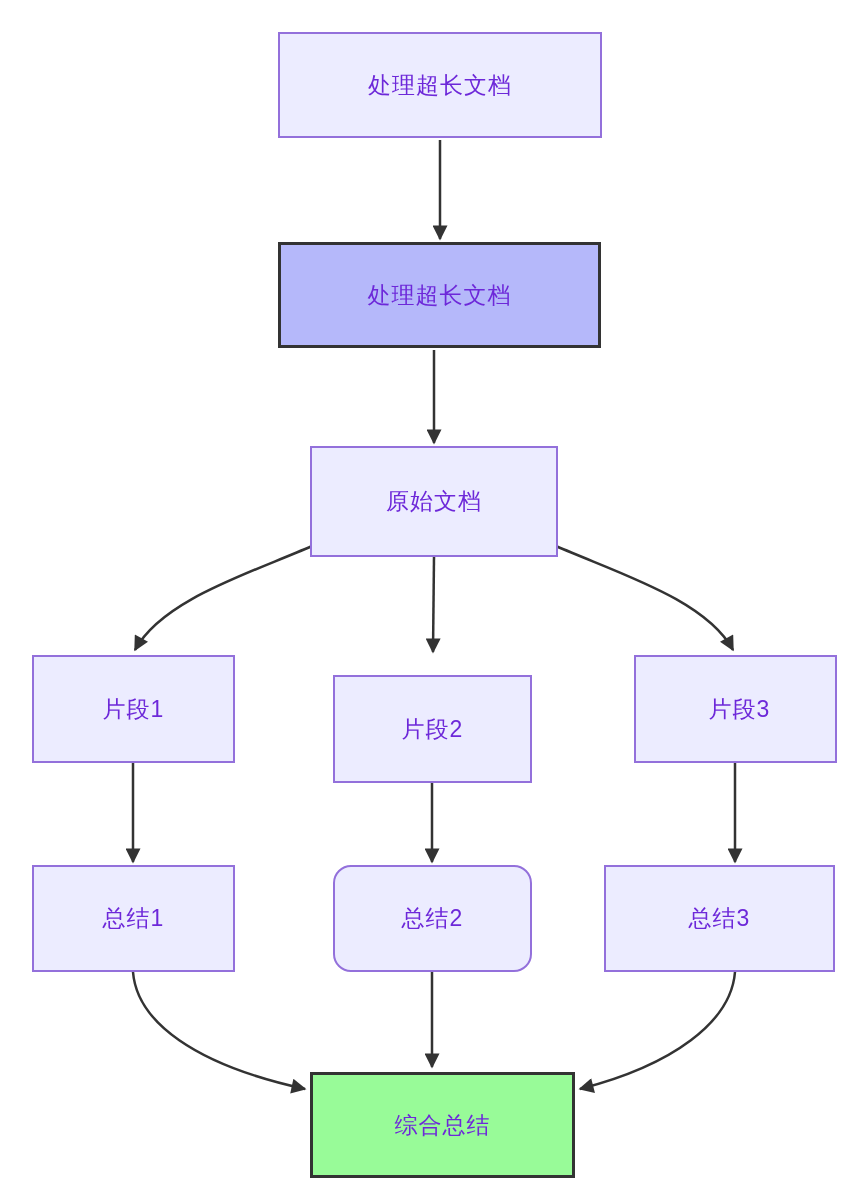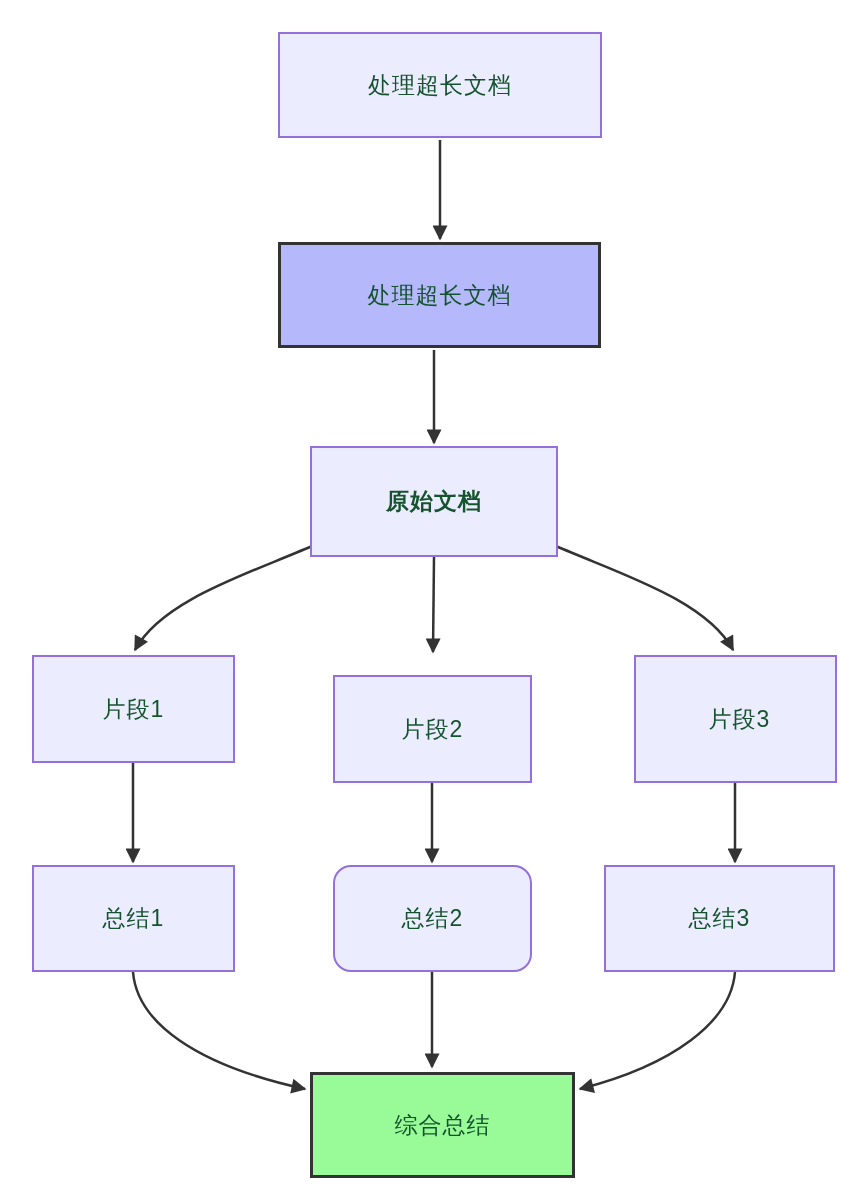--- a/index.html
+++ b/index.html
@@ -24,41 +24,41 @@
     pointer-events: none;
   }
   .node {
     position: absolute;
     box-sizing: border-box;
     display: flex;
     align-items: center;
     justify-content: center;
     background: #ECECFF;
     border: 2px solid #9370DB;
-    color: #14532d;
+    color: #6d28d9;
     font-size: 23px;
     letter-spacing: 1px;
     text-align: center;
     white-space: nowrap;
   }
   .node.highlight {
     background: #b5b8fa;
     border: 3.5px solid #333333;
   }
   .node.success {
     background: #98FB98;
     border: 3.5px solid #333333;
   }
   
   #node-A  { left: 278px; top: 32px;   width: 324px; height: 106px; }
   #node-B  { left: 278px; top: 242px;  width: 323px; height: 106px; }
-  #node-C  { left: 310px; top: 446px;  width: 248px; height: 111px; font-weight: bold; }
+  #node-C  { left: 310px; top: 446px;  width: 248px; height: 111px; }
   #node-D1 { left: 32px;  top: 655px;  width: 203px; height: 108px; }
   #node-D2 { left: 333px; top: 655px;  width: 199px; height: 108px; margin-top: 20px; }
-  #node-D3 { left: 634px; top: 655px;  width: 203px; height: 128px; padding-left: 8px; }
+  #node-D3 { left: 634px; top: 655px;  width: 203px; height: 108px; padding-left: 8px; }
   #node-E1 { left: 32px;  top: 865px;  width: 203px; height: 107px; text-align: center; }
   #node-E2 { left: 333px; top: 865px;  width: 199px; height: 107px; border-radius: 18px; }
   #node-E3 { left: 604px; top: 865px;  width: 231px; height: 107px; }
   #node-F  { left: 310px; top: 1072px; width: 265px; height: 106px; }
 </style>
 </head>
 <body>
 
 <div class="canvas">
 

